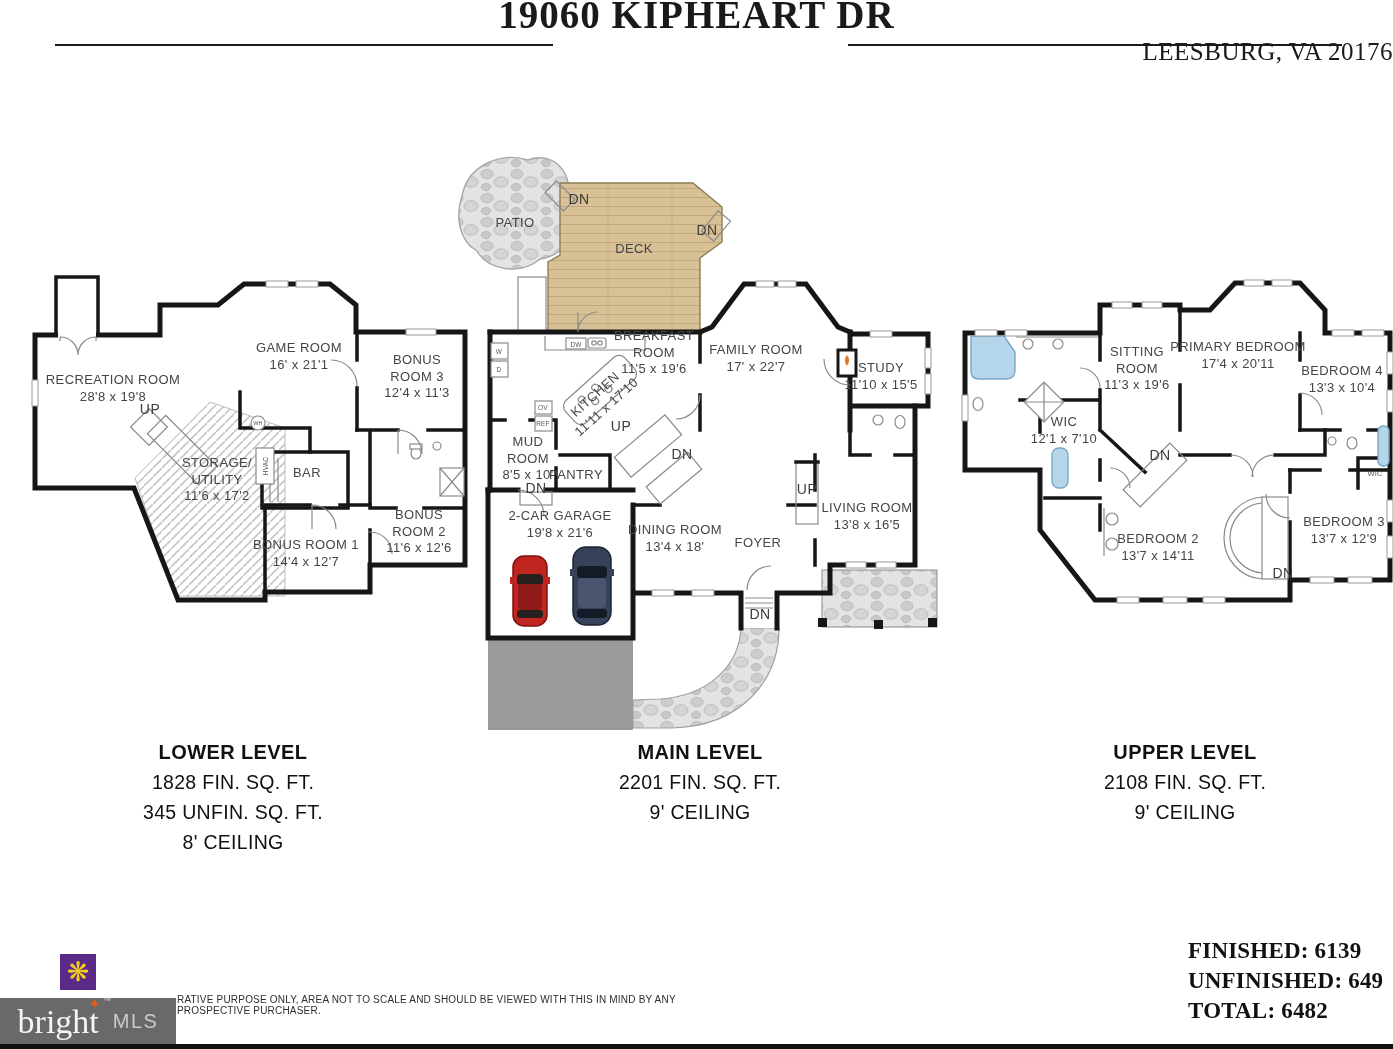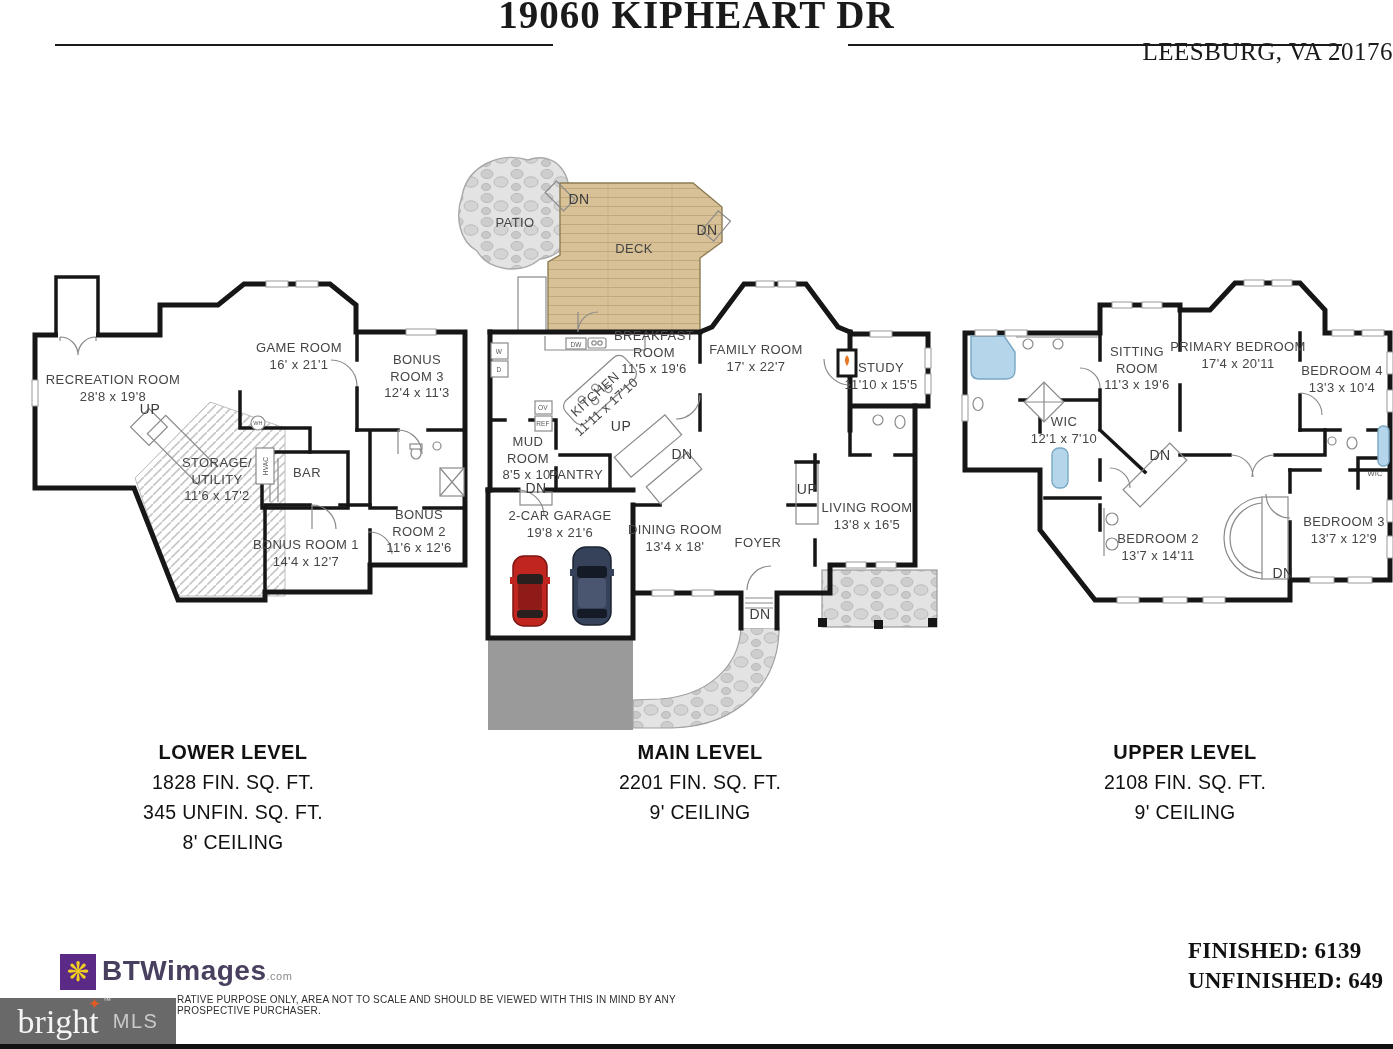--- a/index.html
+++ b/index.html
@@ -427,25 +427,25 @@
     <div class="s">9' CEILING</div>
   </div>
   <div class="lvl" style="left:1185px;top:741px">
     <div class="t">UPPER LEVEL</div>
     <div class="s">2108 FIN. SQ. FT.</div>
     <div class="s">9' CEILING</div>
   </div>
 
   <div class="btw">
     <div class="btw-sq">❋</div>
-    <div class="btw-txt"><span>BTWimages</span><span class="btw-tld">.com</span></div>
   </div>
   <div class="disclaimer">RATIVE PURPOSE ONLY, AREA NOT TO SCALE AND SHOULD BE VIEWED WITH THIS IN MIND BY ANY PROSPECTIVE PURCHASER.</div>
   <div class="bright">
     <span class="bright-word"><span>bright</span><span class="bright-star">✦</span><span class="bright-tm">™</span></span>
     <span class="bright-mls">MLS</span>
   </div>
   <div class="botbar"></div>
   <div class="totals">
     <div>FINISHED: 6139</div>
     <div>UNFINISHED: 649</div>
+    <div>TOTAL: 6482</div>
   </div>
 </div>
 
 </body></html>

